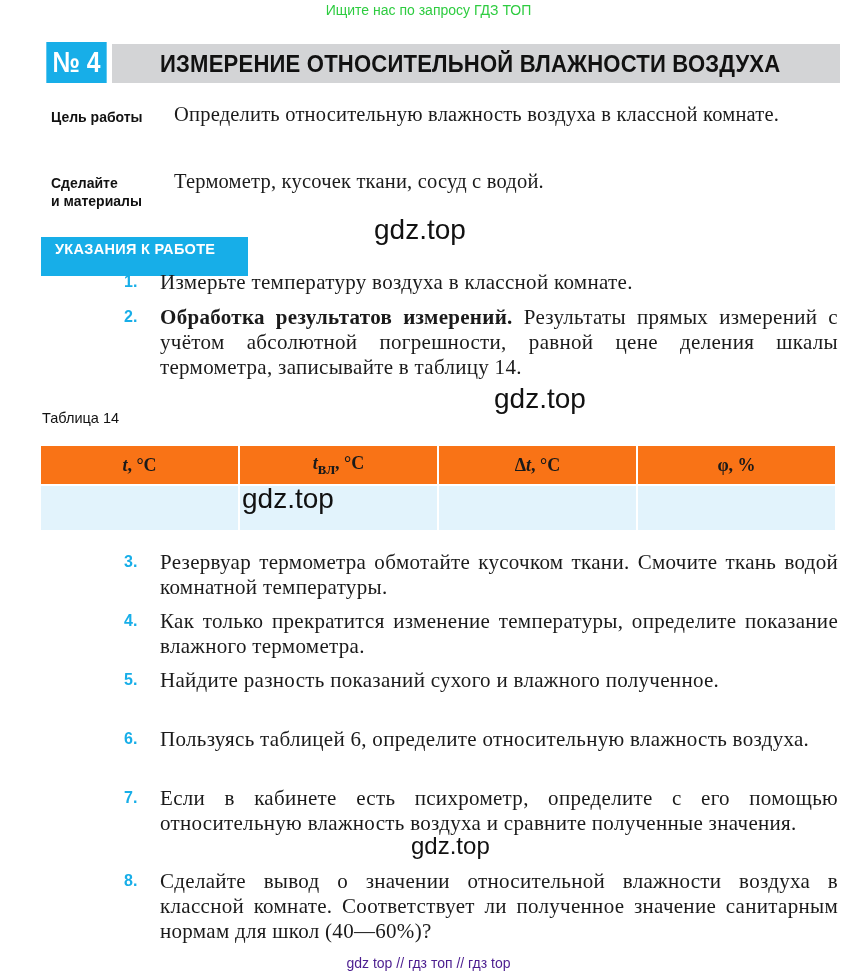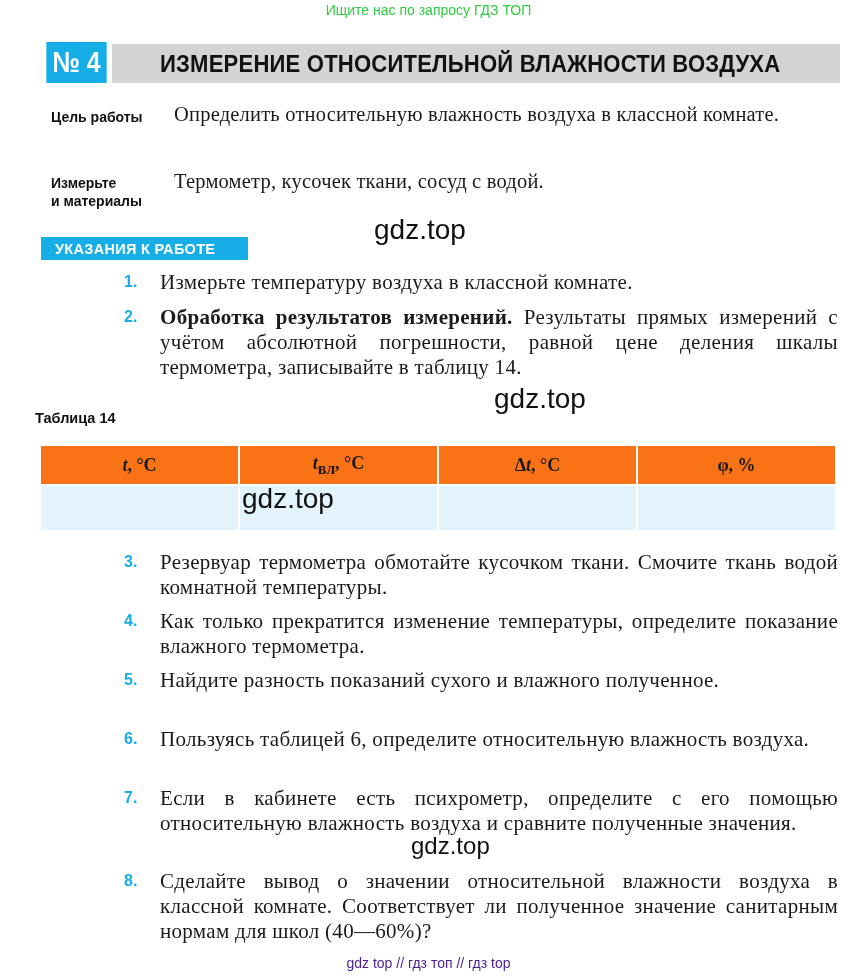--- a/index.html
+++ b/index.html
@@ -29,41 +29,41 @@
       left: 43px; font-family: "Liberation Sans", sans-serif; font-weight: bold;
       font-size: 14px; line-height: 18px; color: #111; margin-left: 8px;
     }
     .body-text {
       left: 160px; width: 678px; font-size: 20.5px; line-height: 25px;
       text-align: justify; letter-spacing: 0.2px;
       font-family: "Liberation Serif", serif;
       margin-left: 14px;
     }
     .section-pill {
-      left: 41px; top: 237px; width: 207px; height: 23px; background: #17aee8;
+      left: 41px; top: 237px; width: 207px; height: 39px; background: #17aee8;
       color: #ffffff; font-family: "Liberation Sans", sans-serif; font-weight: bold;
       font-size: 14.5px; line-height: 24px; padding-left: 14px; box-sizing: border-box;
       letter-spacing: 0.3px;
     }
     .watermark {
       font-family: "Liberation Sans", sans-serif; font-size: 28px; color: #111;
     }
     .step { left: 124px; width: 714px; }
     .step-num {
       position: absolute; left: 0; top: 3px; width: 30px;
       font-family: "Liberation Sans", sans-serif; font-weight: bold; font-size: 16px;
       color: #17aee8;
     }
     .step-text {
       position: absolute; left: 36px; width: 678px; font-family: "Liberation Serif", serif;
       font-size: 21px; line-height: 25px; text-align: justify; letter-spacing: 0.3px;
     }
     .step-text b { font-weight: bold; }
     .table-caption {
-      left: 35px; top: 410px; font-family: "Liberation Sans", sans-serif; font-weight: bold;
+      left: 42px; top: 410px; font-family: "Liberation Sans", sans-serif; font-weight: normal;
       font-size: 14.5px; color: #111;
     }
     .data-table {
       left: 41px; top: 446px; width: 798px; border-collapse: separate; border-spacing: 2px 2px;
       margin-left: -2px; margin-top: -2px; table-layout: fixed;
     }
     .data-table th {
       background: #f97316; height: 38px; font-family: "Liberation Serif", serif;
       font-weight: bold; font-size: 18px; text-align: center; padding: 0;
     }
@@ -81,21 +81,21 @@
 <div class="abs top-banner">Ищите нас по запросу ГДЗ ТОП</div>
 
 <div class="abs title-bar"></div>
 <div class="abs badge">№ 4</div>
 <div class="abs title">ИЗМЕРЕНИЕ ОТНОСИТЕЛЬНОЙ ВЛАЖНОСТИ ВОЗДУХА</div>
 
 <div class="abs side-label" style="top:108px;">Цель работы</div>
 <div class="abs body-text" style="top:102px;">Определить относительную влажность воздуха в классной комнате.</div>
 
 <div class="abs side-label" style="top:174px;">
-  <div>Измерьте</div>
+  <div>Сделайте</div>
   <div>и материалы</div>
 </div>
 <div class="abs body-text" style="top:169px;">Термометр, кусочек ткани, сосуд с водой.</div>
 
 <div class="abs section-pill">УКАЗАНИЯ К РАБОТЕ</div>
 <div class="abs watermark" style="left:374px; top:214px;">gdz.top</div>
 
 <div class="abs step" style="top:270px;">
   <span class="step-num">1.</span>
   <span class="step-text"><span>Измерьте температуру воздуха в классной комнате.</span></span>

